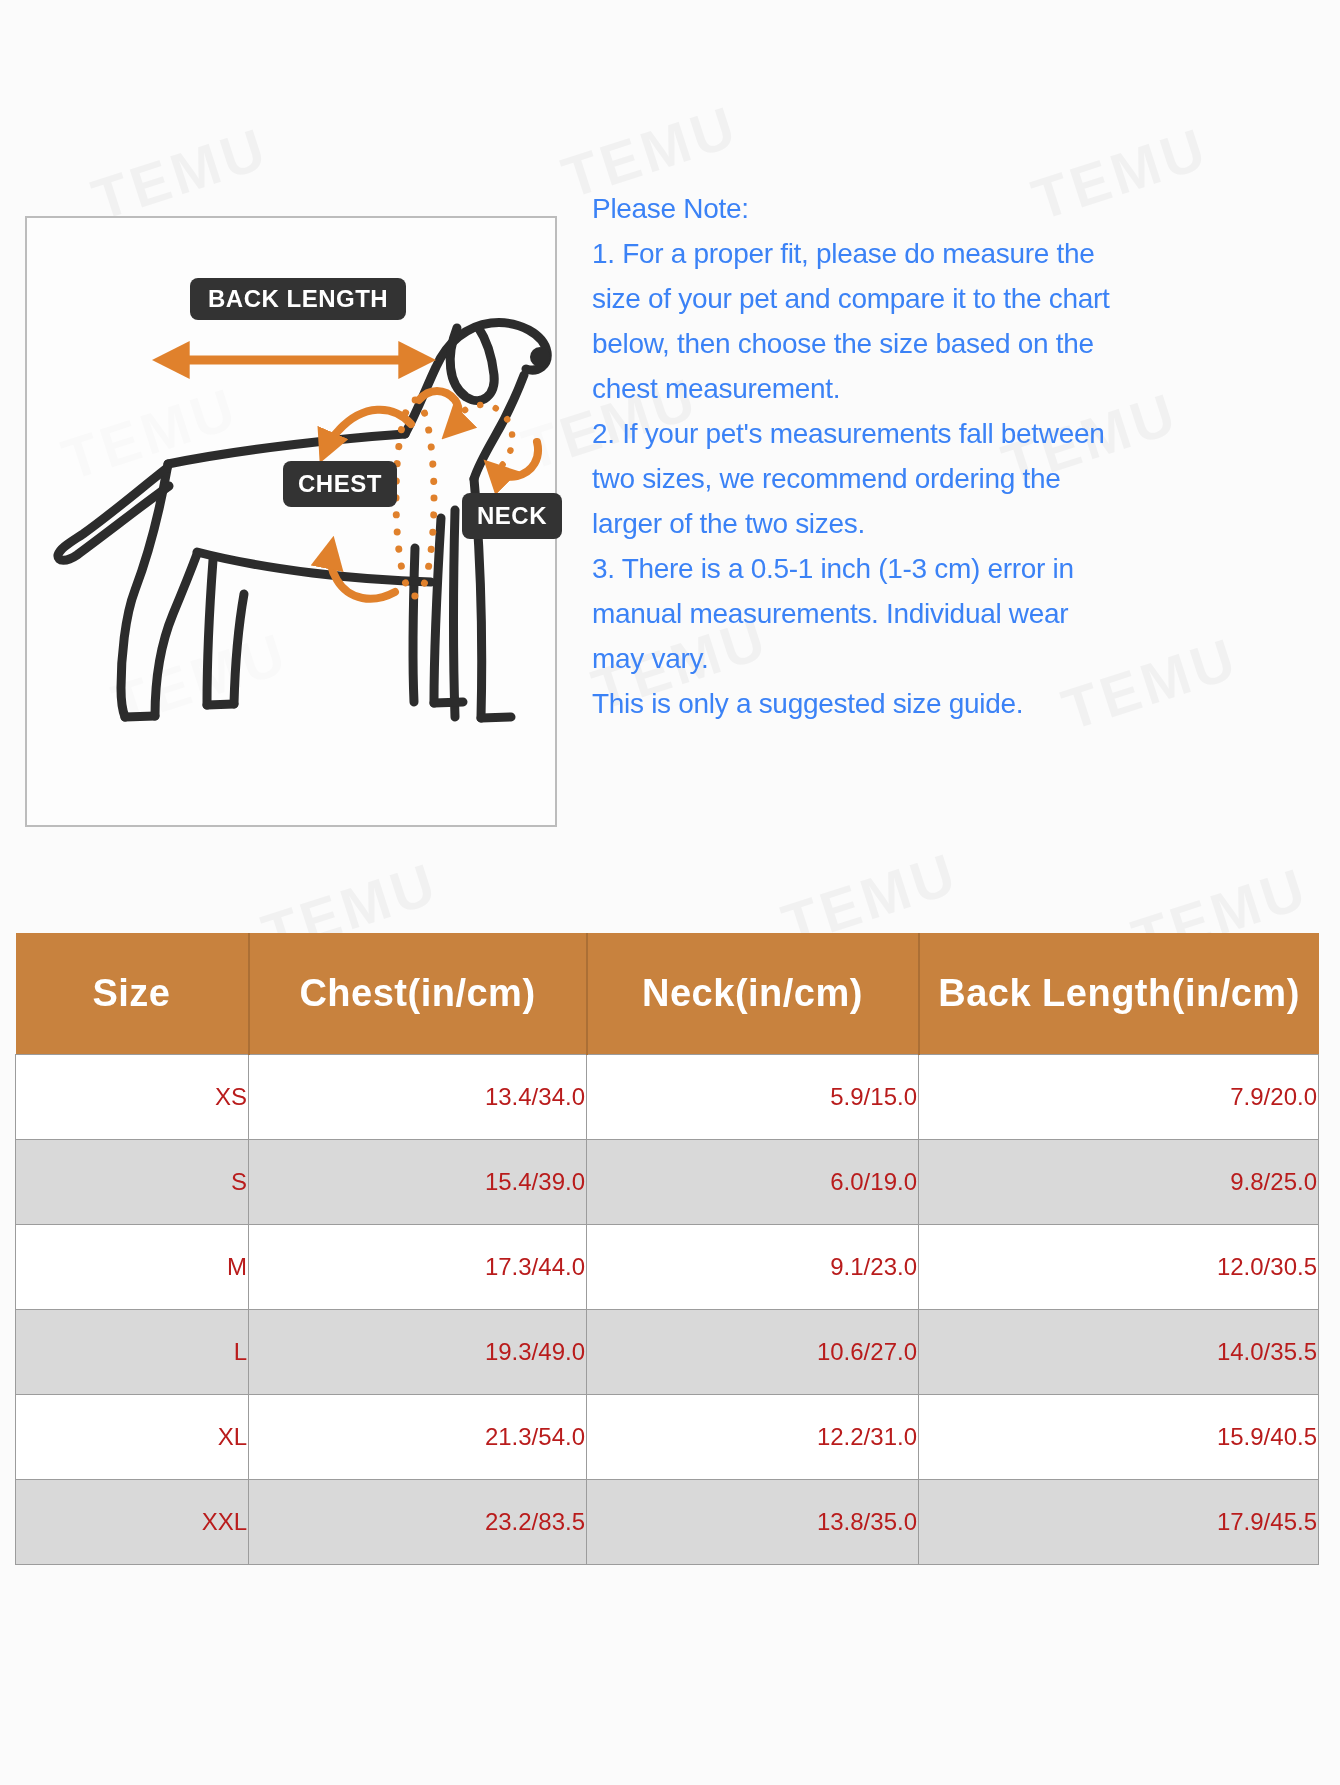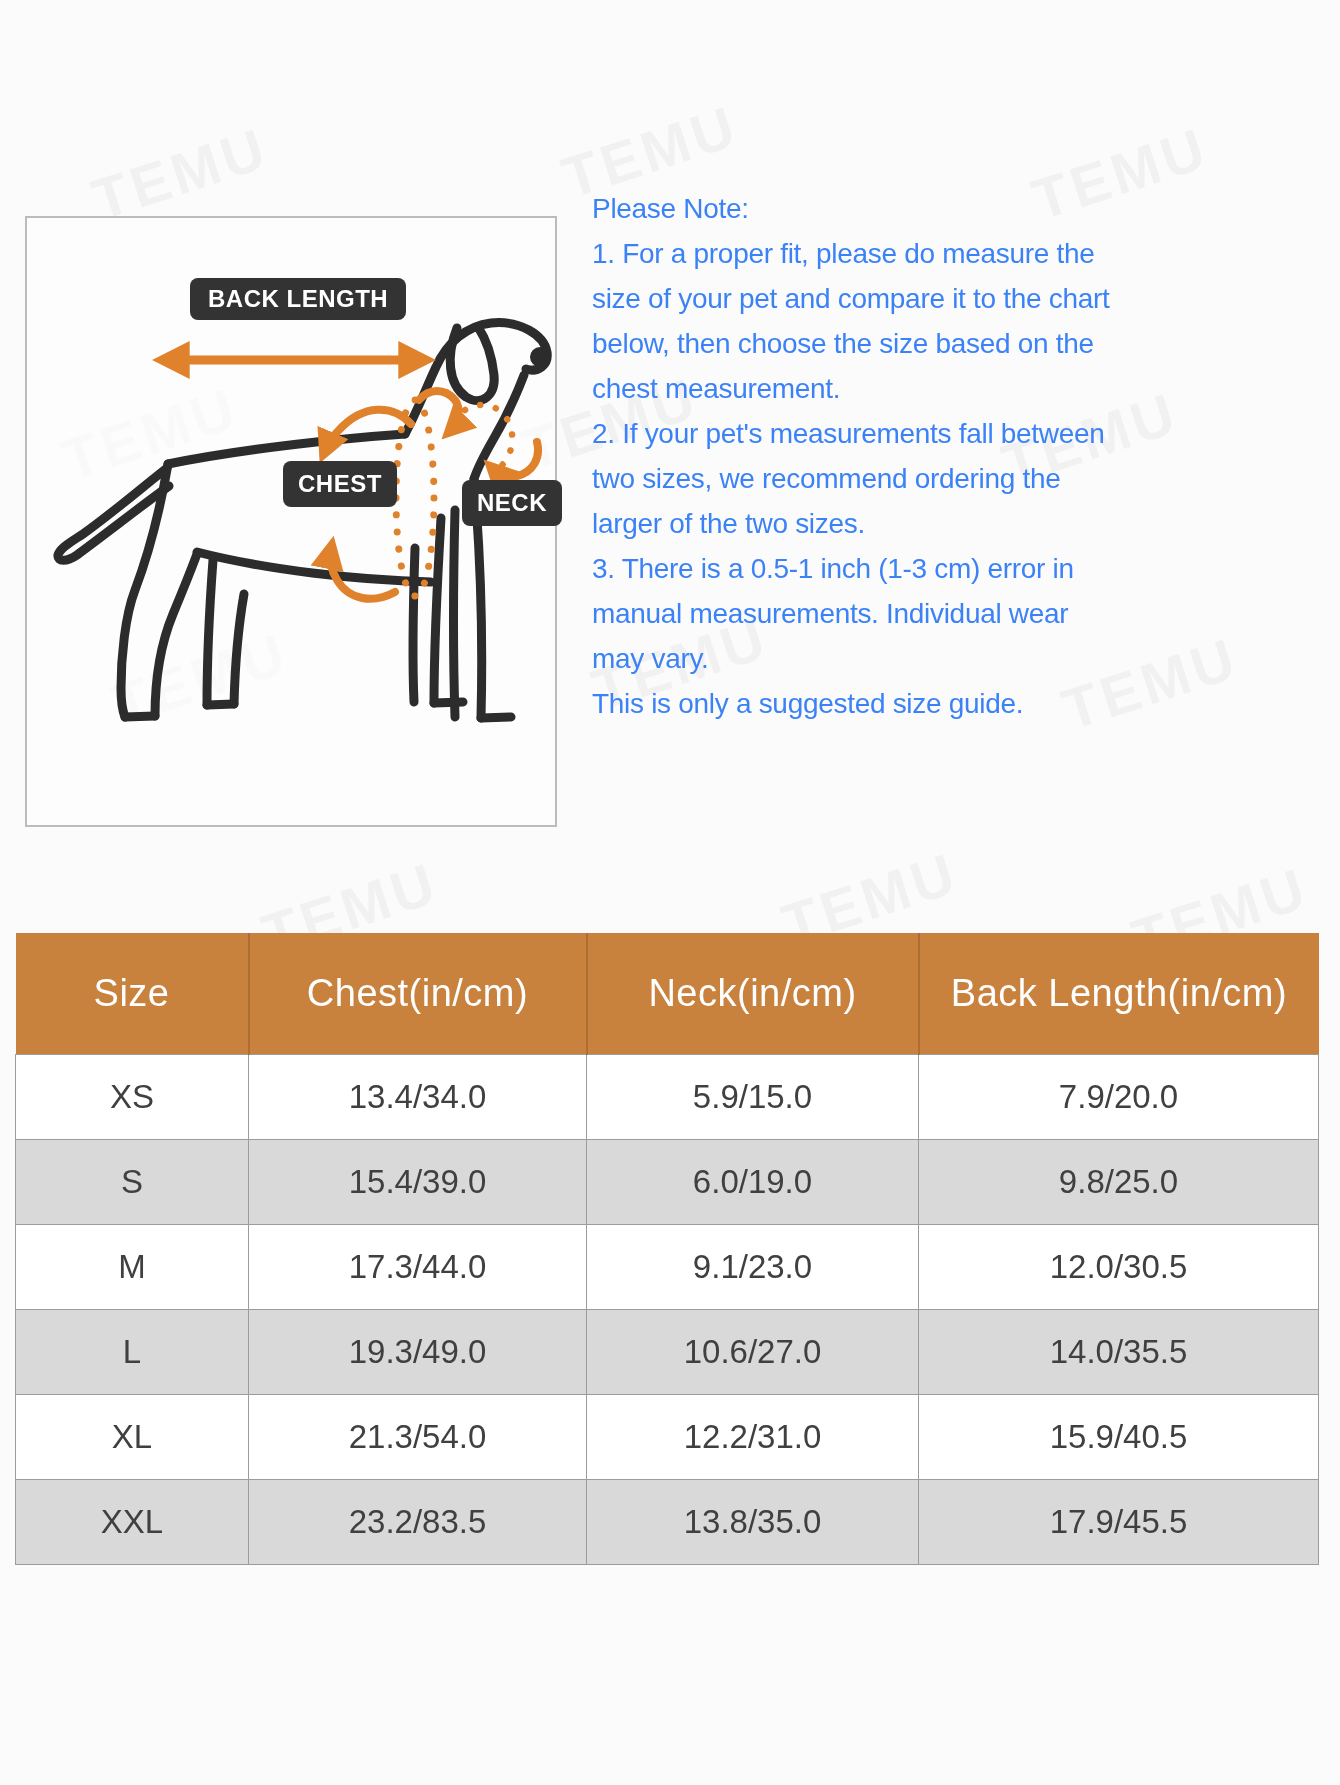--- a/index.html
+++ b/index.html
@@ -20,40 +20,40 @@
     border:2px solid #bcbcbc;background:rgba(255,255,255,0.55);z-index:1;
   }
   .diagram-box svg{position:absolute;left:0;top:0;}
   .tag{
     position:absolute;background:#333333;color:#ffffff;
     font-weight:bold;border-radius:8px;z-index:2;
     letter-spacing:0.5px;white-space:nowrap;
   }
   .tag-backlength{left:163px;top:60px;font-size:24px;padding:7px 18px;}
   .tag-chest{left:256px;top:243px;font-size:24px;padding:9px 15px;}
-  .tag-neck{left:435px;top:262px;font-size:24px;padding:9px 15px;}
+  .tag-neck{left:435px;top:275px;font-size:24px;padding:9px 15px;}
   
   .note{
     position:absolute;left:592px;top:186px;width:640px;z-index:1;
     color:#3b82f6;font-size:28px;line-height:45px;letter-spacing:-0.3px;
   }
   .note-line{white-space:nowrap;}
   
   .size-table{
     position:absolute;left:15px;top:933px;width:1303px;z-index:1;
     border-collapse:collapse;table-layout:fixed;
   }
   .size-table th{
-    background:#c8823e;color:#ffffff;font-weight:normal;font-size:38px;
+    background:#c8823e;color:#ffffff;font-weight:bold;font-size:38px;
     height:119px;vertical-align:middle;
     border-right:2px solid rgba(0,0,0,0.14);letter-spacing:0.5px;
   }
   .size-table th:last-child{border-right:none;}
   .size-table td{
-    font-size:33px;color:#404040;height:82px;text-align:center;
+    font-size:24px;color:#b91c1c;height:82px;text-align:right;
     vertical-align:middle;border:1px solid #9c9c9c;background:#ffffff;
   }
   .size-table tbody tr:nth-child(even) td{background:#d9d9d9;}
 </style>
 </head>
 <body>
 
 <div class="canvas">
 
   <span class="wm" style="left:90px;top:140px">TEMU</span>

